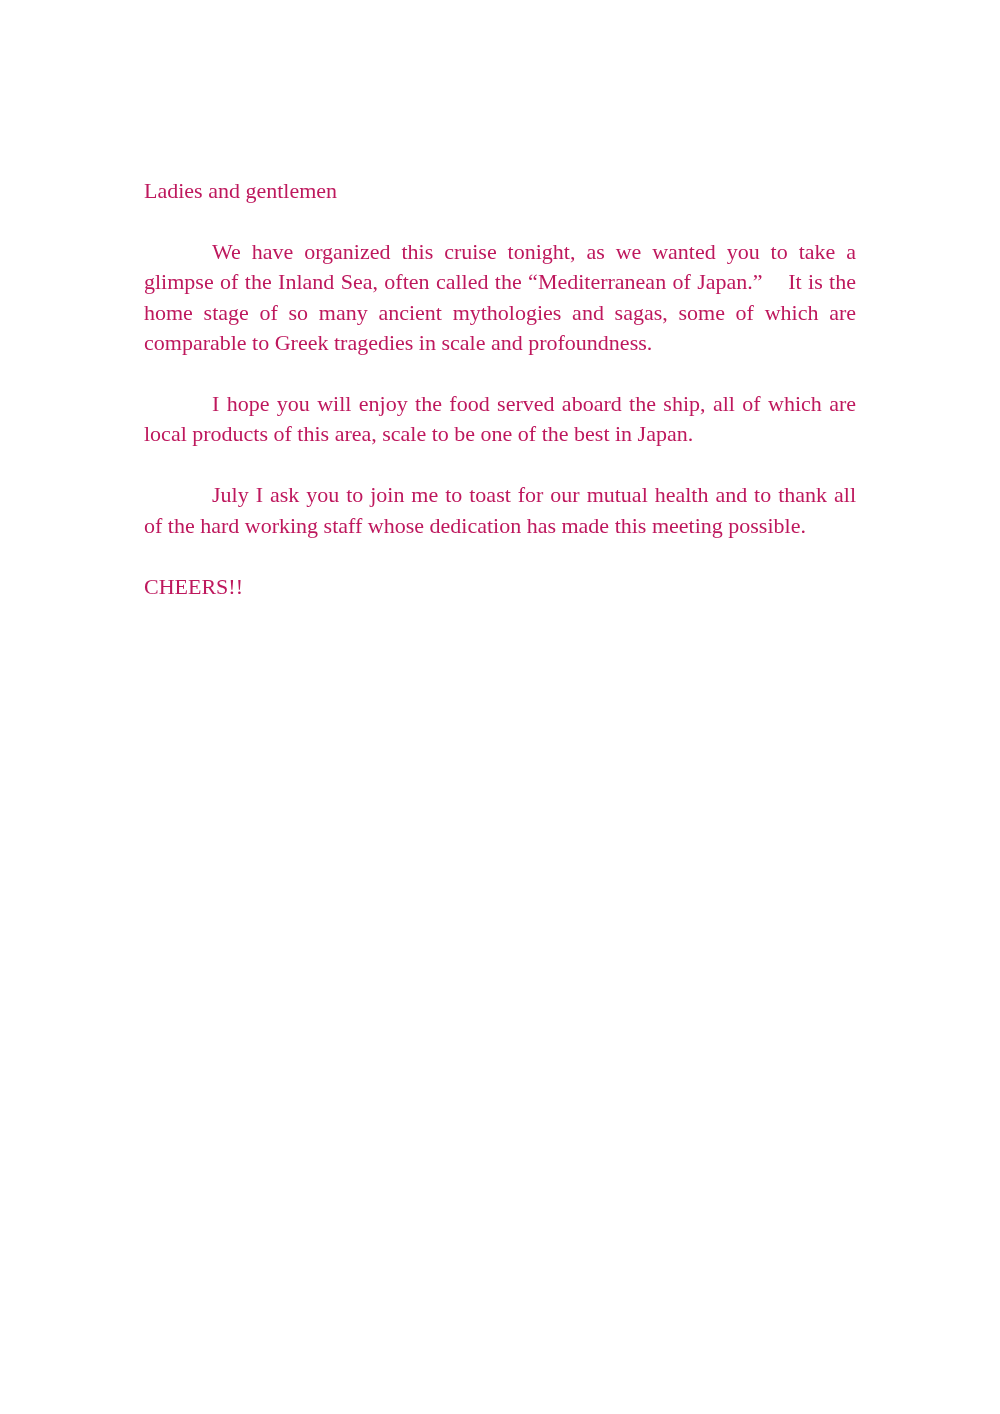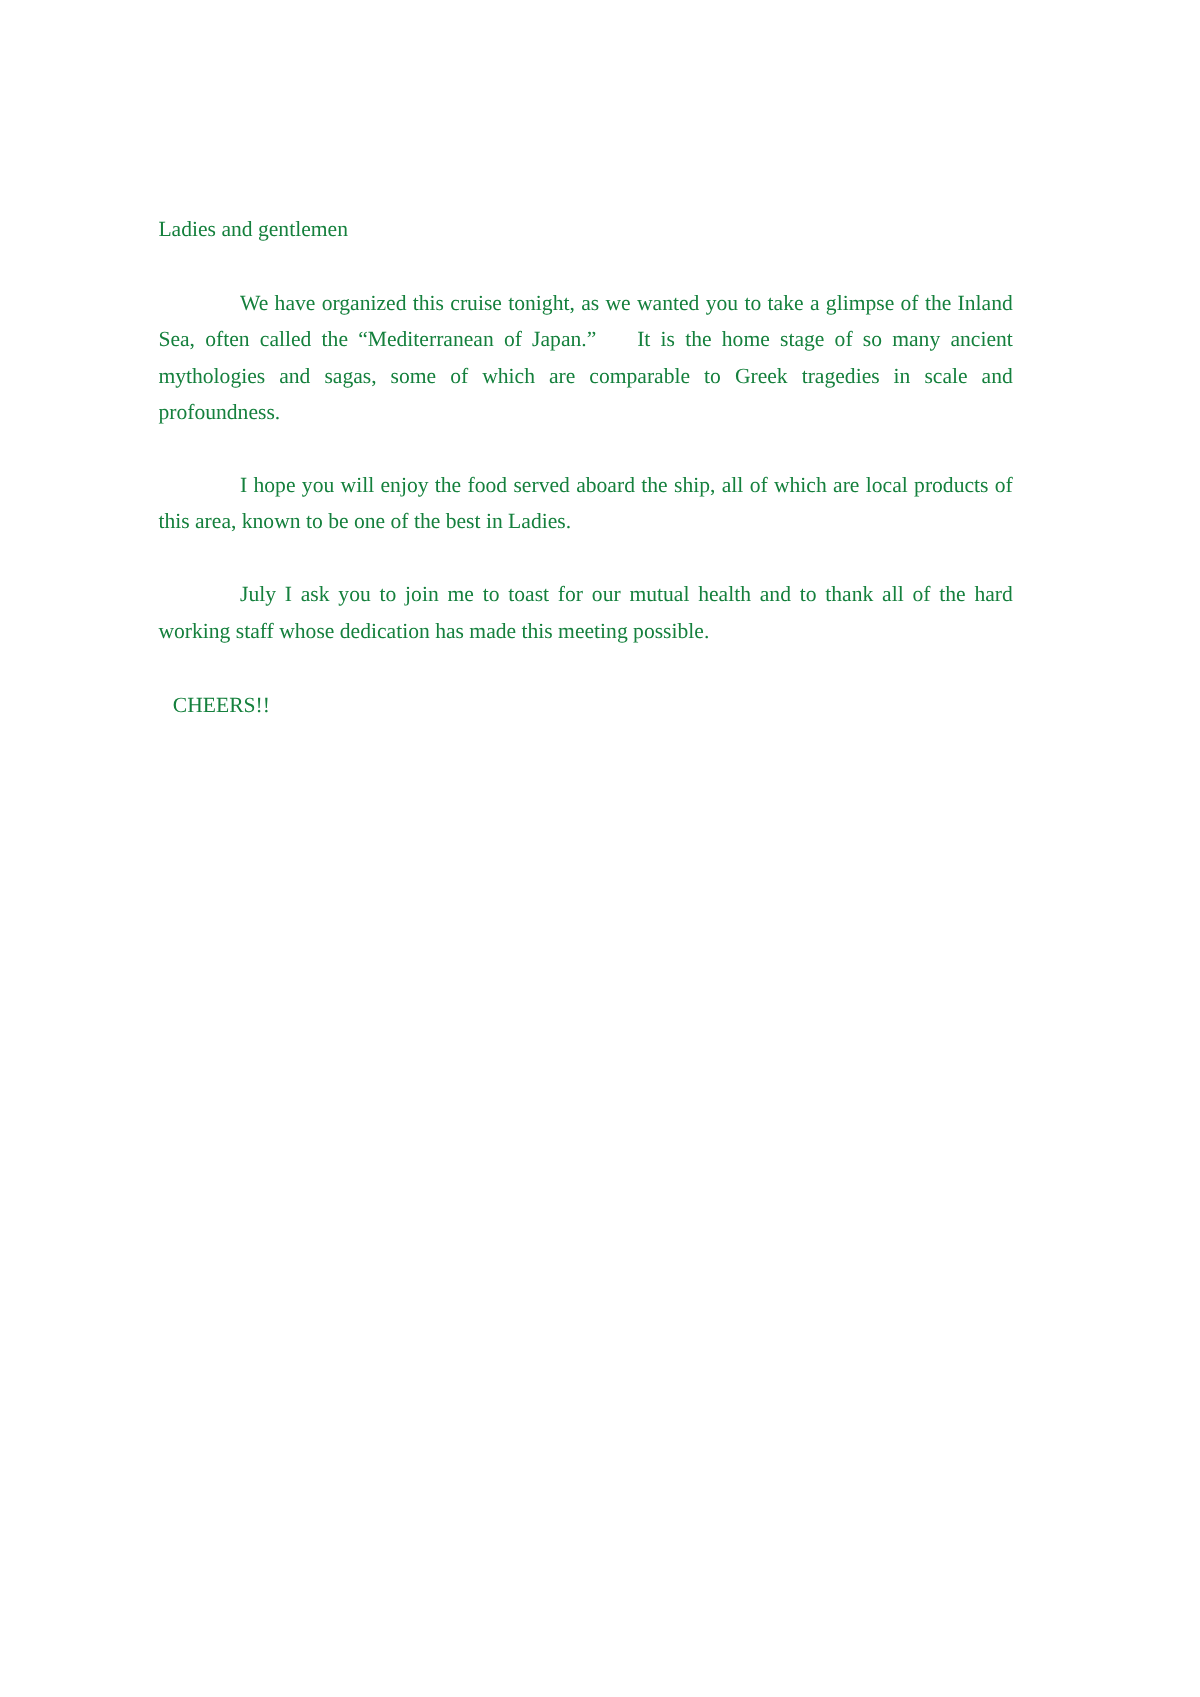--- a/index.html
+++ b/index.html
@@ -16,44 +16,44 @@
     .page {
       position: absolute;
       left: 0;
       top: 0;
       width: 1000px;
       height: 1414px;
       background: #ffffff;
     }
     .content {
       position: absolute;
-      left: 132px;
+      left: 144px;
       top: 176px;
       width: 712px;
       font-family: "Liberation Serif", "DejaVu Serif", serif;
-      font-size: 18px;
+      font-size: 22px;
       line-height: 30.2px;
-      color: #15803d;
+      color: #be185d;
     }
     .salutation {
       margin: 0 0 31px 0;
     }
     .para {
       margin: 0 0 31px 0;
       text-align: justify;
       text-indent: 68px;
     }
     .closing {
-      margin: 12px;
+      margin: 0;
     }
   </style>
 </head>
 <body>
 
 <div class="page">
   <div class="content">
     <p class="salutation">Ladies and gentlemen</p>
     <p class="para">We have organized this cruise tonight, as we wanted you to take a glimpse of the Inland Sea, often called the “Mediterranean of Japan.”&nbsp;&nbsp;&nbsp; It is the home stage of so many ancient mythologies and sagas, some of which are comparable to Greek tragedies in scale and profoundness.</p>
-    <p class="para">I hope you will enjoy the food served aboard the ship, all of which are local products of this area, known to be one of the best in Ladies.</p>
+    <p class="para">I hope you will enjoy the food served aboard the ship, all of which are local products of this area, scale to be one of the best in Japan.</p>
     <p class="para">July I ask you to join me to toast for our mutual health and to thank all of the hard working staff whose dedication has made this meeting possible.</p>
     <p class="closing">CHEERS!!</p>
   </div>
 </div>
 
 </body></html>

